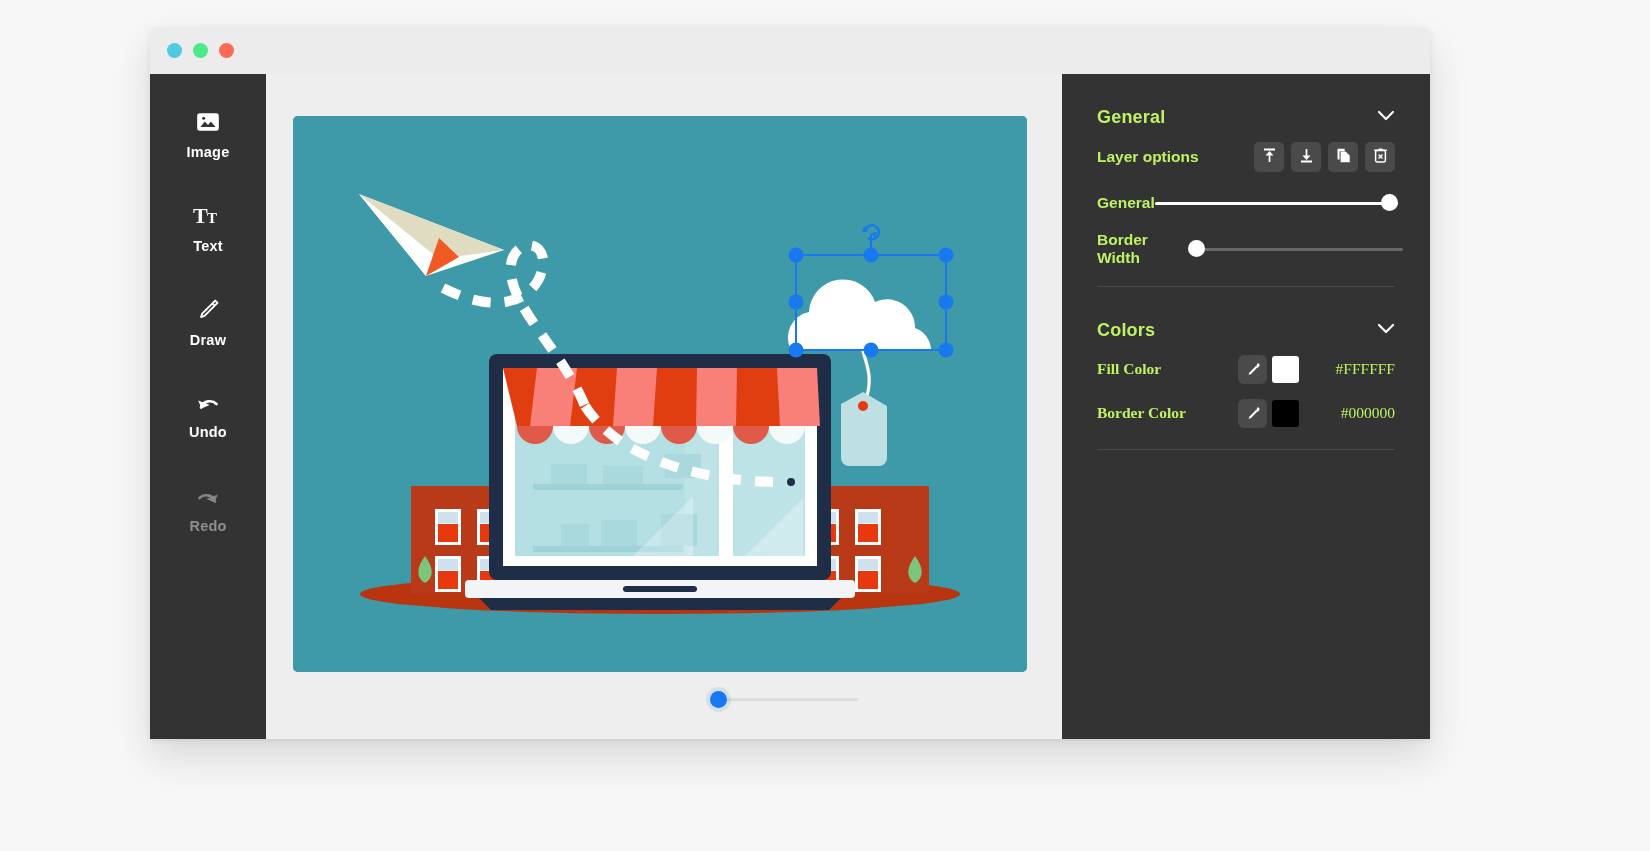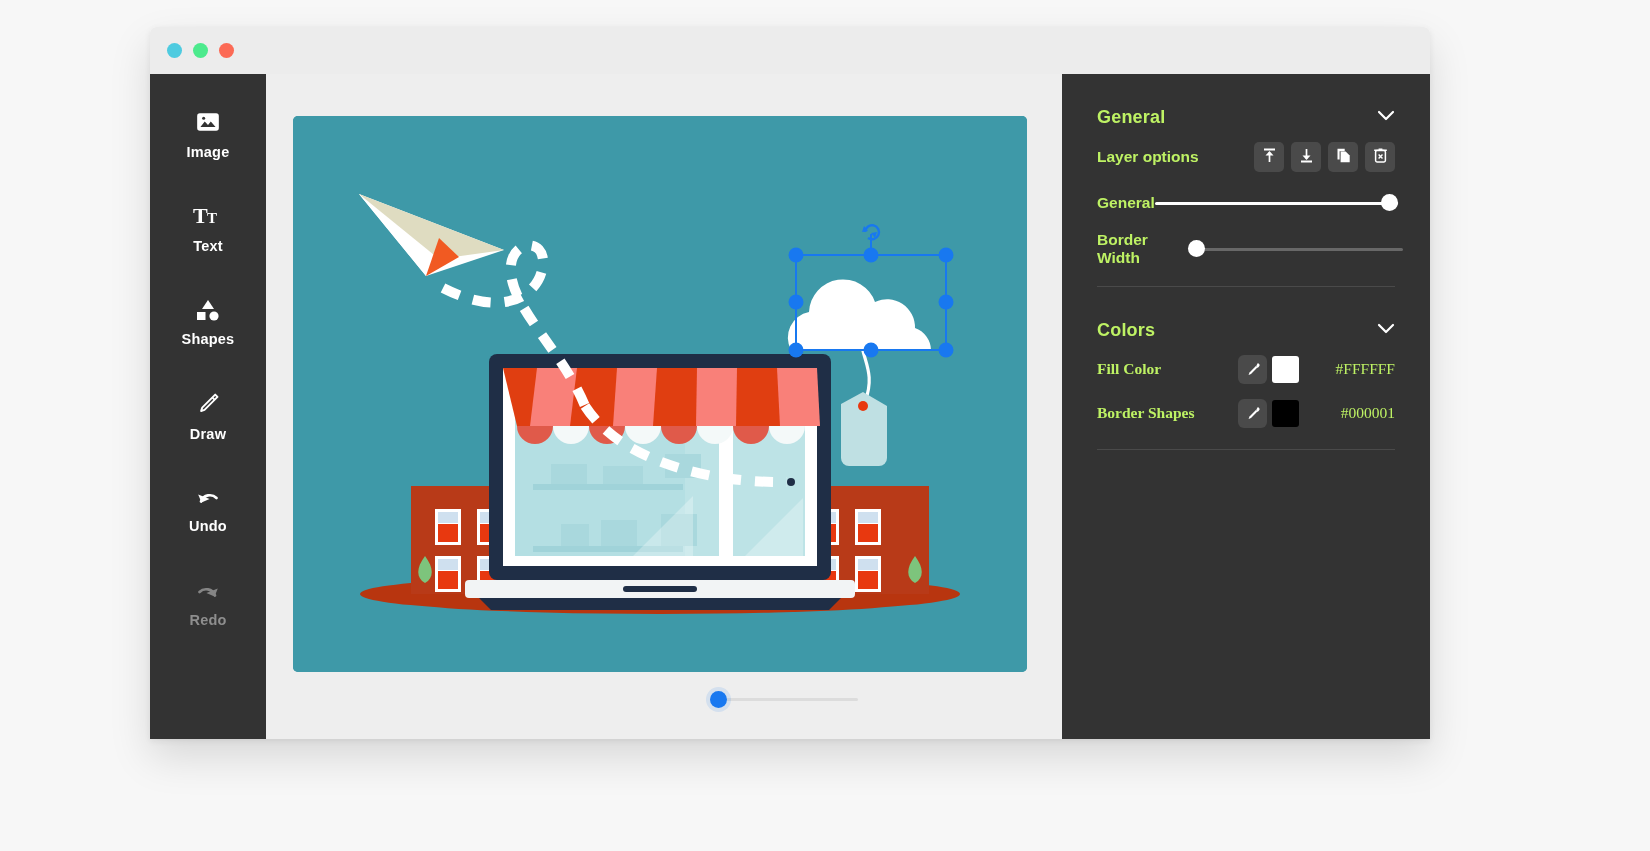--- a/index.html
+++ b/index.html
@@ -154,30 +154,20 @@
       <div class="tool">
         <span>
           <svg width="30" height="26" viewBox="0 0 30 26">
               <text x="0" y="20" font-family="Liberation Serif, serif" font-size="22" font-weight="bold" fill="#fff">T</text>
               <text x="14" y="20" font-family="Liberation Serif, serif" font-size="15" font-weight="bold" fill="#fff">T</text>
             </svg>
         </span>
         <span class="tlabel">Text</span>
       </div>
 
-      <div class="tool">
-        <span>
-          <svg width="28" height="24" viewBox="0 0 28 24">
-              <path d="M14 2l6 9H8z" fill="#fff"></path>
-              <rect x="3" y="14" width="8.5" height="8" fill="#fff"></rect>
-              <circle cx="20" cy="18" r="4.6" fill="#fff"></circle>
-            </svg>
-        </span>
-        <span class="tlabel">Shapes</span>
-      </div>
 
 
       <div class="tool">
         <span>
           <svg width="26" height="26" viewBox="0 0 26 26">
               <path d="M20.2 3.6l2.3 2.3-13 13-3.4 1.1 1.1-3.4z" fill="none" stroke="#fff" stroke-width="1.9" stroke-linejoin="round"></path>
               <line x1="17.3" y1="6.4" x2="19.7" y2="8.8" stroke="#fff" stroke-width="1.9"></line>
             </svg>
         </span>
         <span class="tlabel">Draw</span>
@@ -442,28 +432,28 @@
           <svg width="16" height="16" viewBox="0 0 16 16">
               <path d="M12.6 2.2a2 2 0 0 1 1.4 3.4l-1.3 1.3-1.6-1.6 1.5-3.1z" fill="#fff"></path>
               <path d="M10.9 5.1l1.5 1.5-6.4 6.4-2.4.9.9-2.4z" fill="#fff"></path>
             </svg>
         </span>
         <span class="swatch" style="background:#ffffff"></span>
         <span class="hexval">#FFFFFF</span>
       </div>
 
       <div class="color-row">
-        <span class="row-label">Border Shapes</span>
+        <span class="row-label">Border Color</span>
         <span class="eyedrop">
           <svg width="16" height="16" viewBox="0 0 16 16">
               <path d="M12.6 2.2a2 2 0 0 1 1.4 3.4l-1.3 1.3-1.6-1.6 1.5-3.1z" fill="#fff"></path>
               <path d="M10.9 5.1l1.5 1.5-6.4 6.4-2.4.9.9-2.4z" fill="#fff"></path>
             </svg>
         </span>
         <span class="swatch" style="background:#000000"></span>
-        <span class="hexval">#000001</span>
+        <span class="hexval">#000000</span>
       </div>
 
       <div class="divider"></div>
 
     </div>
   </div>
 </div>
 
 </body></html>

